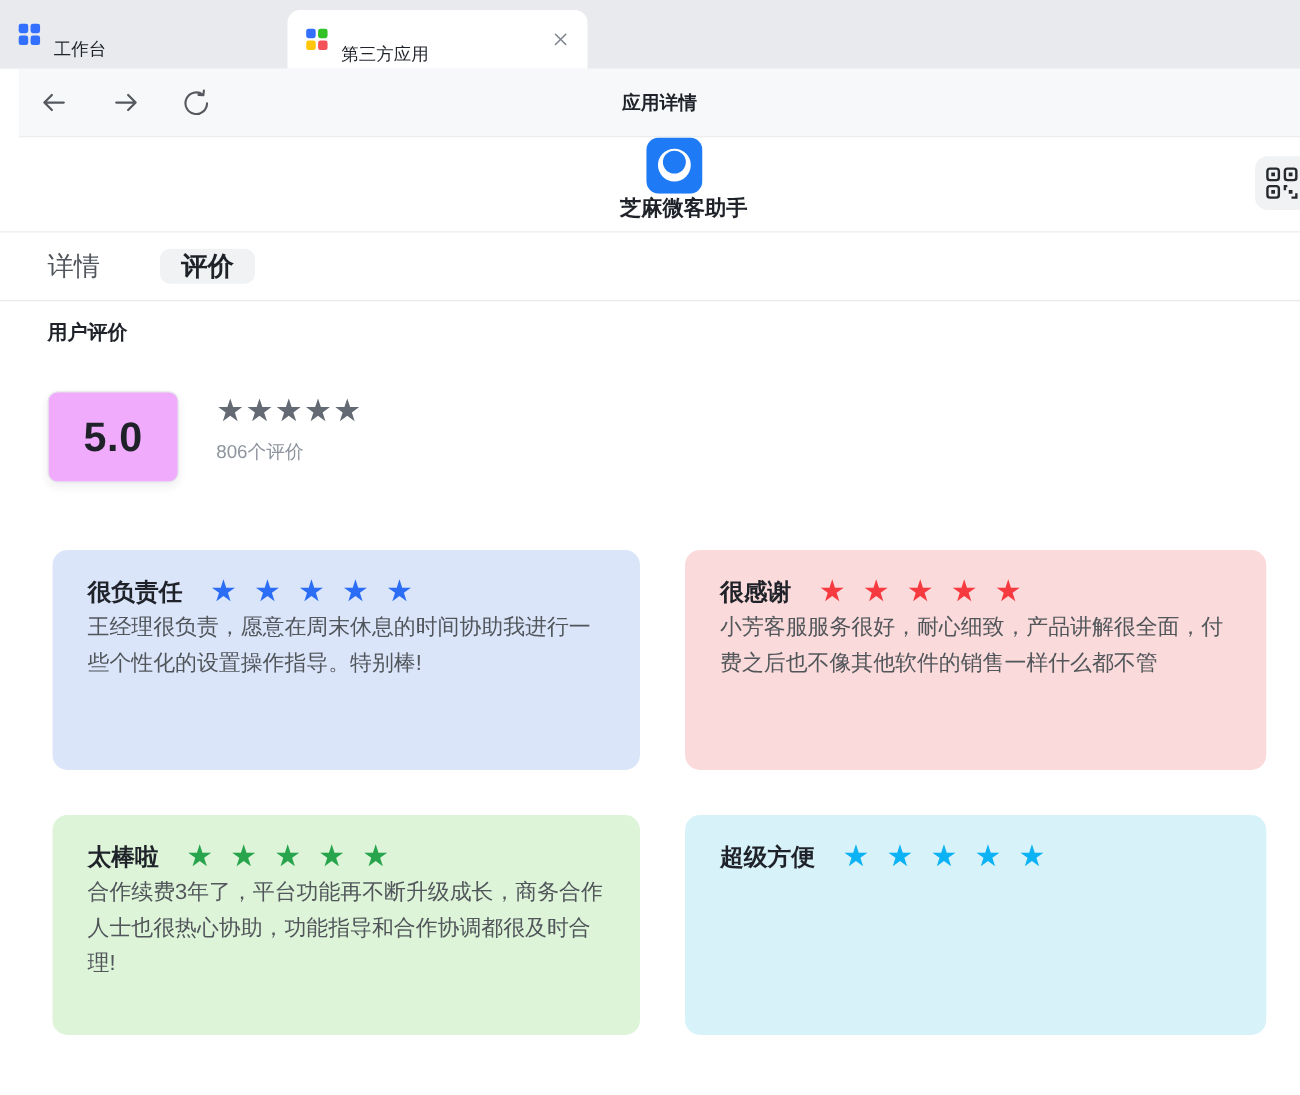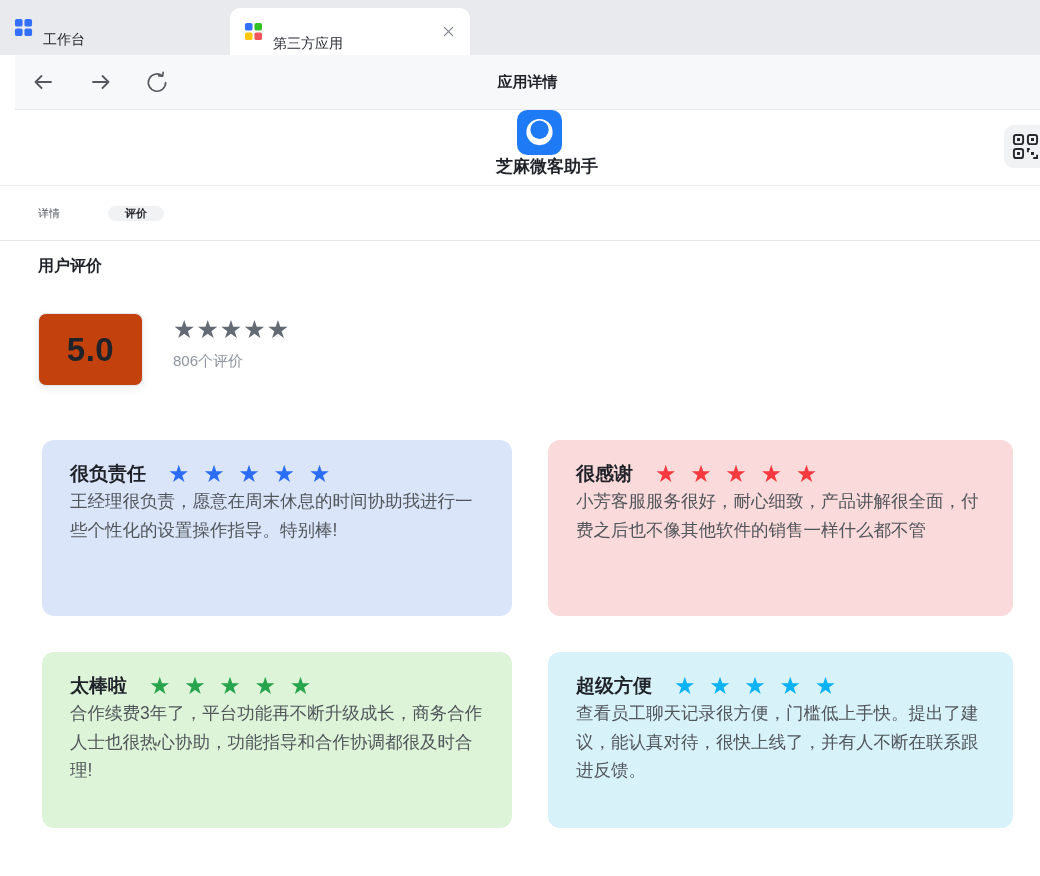--- a/index.html
+++ b/index.html
@@ -31,29 +31,29 @@
     border-bottom:1px solid #ebedf0; display:flex; align-items:center; padding-left:38px;flex-direction:column; }
   .applogo { width:45px; height:45px; flex:0 0 auto; }
   .appname { margin-left:16px; font-size:17px; font-weight:700; }
   .qr-btn { position:absolute; right:-14px; top:15px; width:50px; height:43px;
     background:#f1f2f4; border-radius:10px; display:flex; align-items:center;
     padding-left:8px; cursor:pointer; }
 
   
   .dtabs { height:55px; display:flex; align-items:center; padding-left:38px;
     border-bottom:1px solid #e8e9eb; }
-  .dtab { font-size:11px; color:#51565d; cursor:pointer;font-family:Liberation Serif, serif; }
+  .dtab { font-size:21px; color:#51565d; cursor:pointer;font-family:Liberation Serif, serif; }
   .dtab.sel { margin-left:48px; background:#f1f2f4; border-radius:8px;
     padding:0 17px; font-weight:700; color:#1f2329; }
 
   
   .section-title { margin:15px 0 0 38px; font-size:16px; font-weight:700; }
 
   .rating-row { display:flex; align-items:flex-start; margin:36px 0 0 38px; }
-  .score-card { width:105px; height:73px; background:#c2410c; border:1px solid #e5e6eb;
+  .score-card { width:105px; height:73px; background:#f0abfc; border:1px solid #e5e6eb;
     border-radius:8px; box-shadow:0 3px 8px rgba(31,35,41,.07); display:flex;
     align-items:center; justify-content:center; }
   .score { font-size:33px; font-weight:700; letter-spacing:.5px; }
   .rating-meta { margin-left:30px; padding-top:4px; }
   .sum-stars { font-size:25px; color:#646a73; letter-spacing:1px; line-height:1; }
   .rating-count { margin-top:10px; font-size:15px; color:#8f959e; }
 
   
   .cards { display:grid; grid-template-columns:470px 465px; column-gap:35px;
     row-gap:40px; padding:54px 28px 0 42px;gap:36px; }
@@ -172,15 +172,14 @@
       <span class="card-title">太棒啦</span>
       <span class="review-stars" style="color: rgb(39, 164, 76);">★ ★ ★ ★ ★</span>
     </div>
     <div class="card-body">合作续费3年了，平台功能再不断升级成长，商务合作人士也很热心协助，功能指导和合作协调都很及时合理!</div>
   </div>
   <div class="card" style="background: rgb(216, 242, 250);">
     <div class="card-head">
       <span class="card-title">超级方便</span>
       <span class="review-stars" style="color: rgb(11, 178, 244);">★ ★ ★ ★ ★</span>
     </div>
-    <div class="card-body">查看员工聊天记录很方便，门槛低上手快。提出了建议，能认真对待，很快上线了，并有人不断在联系跟进反馈。</div>
   </div>
 </div>
 
 </body></html>

